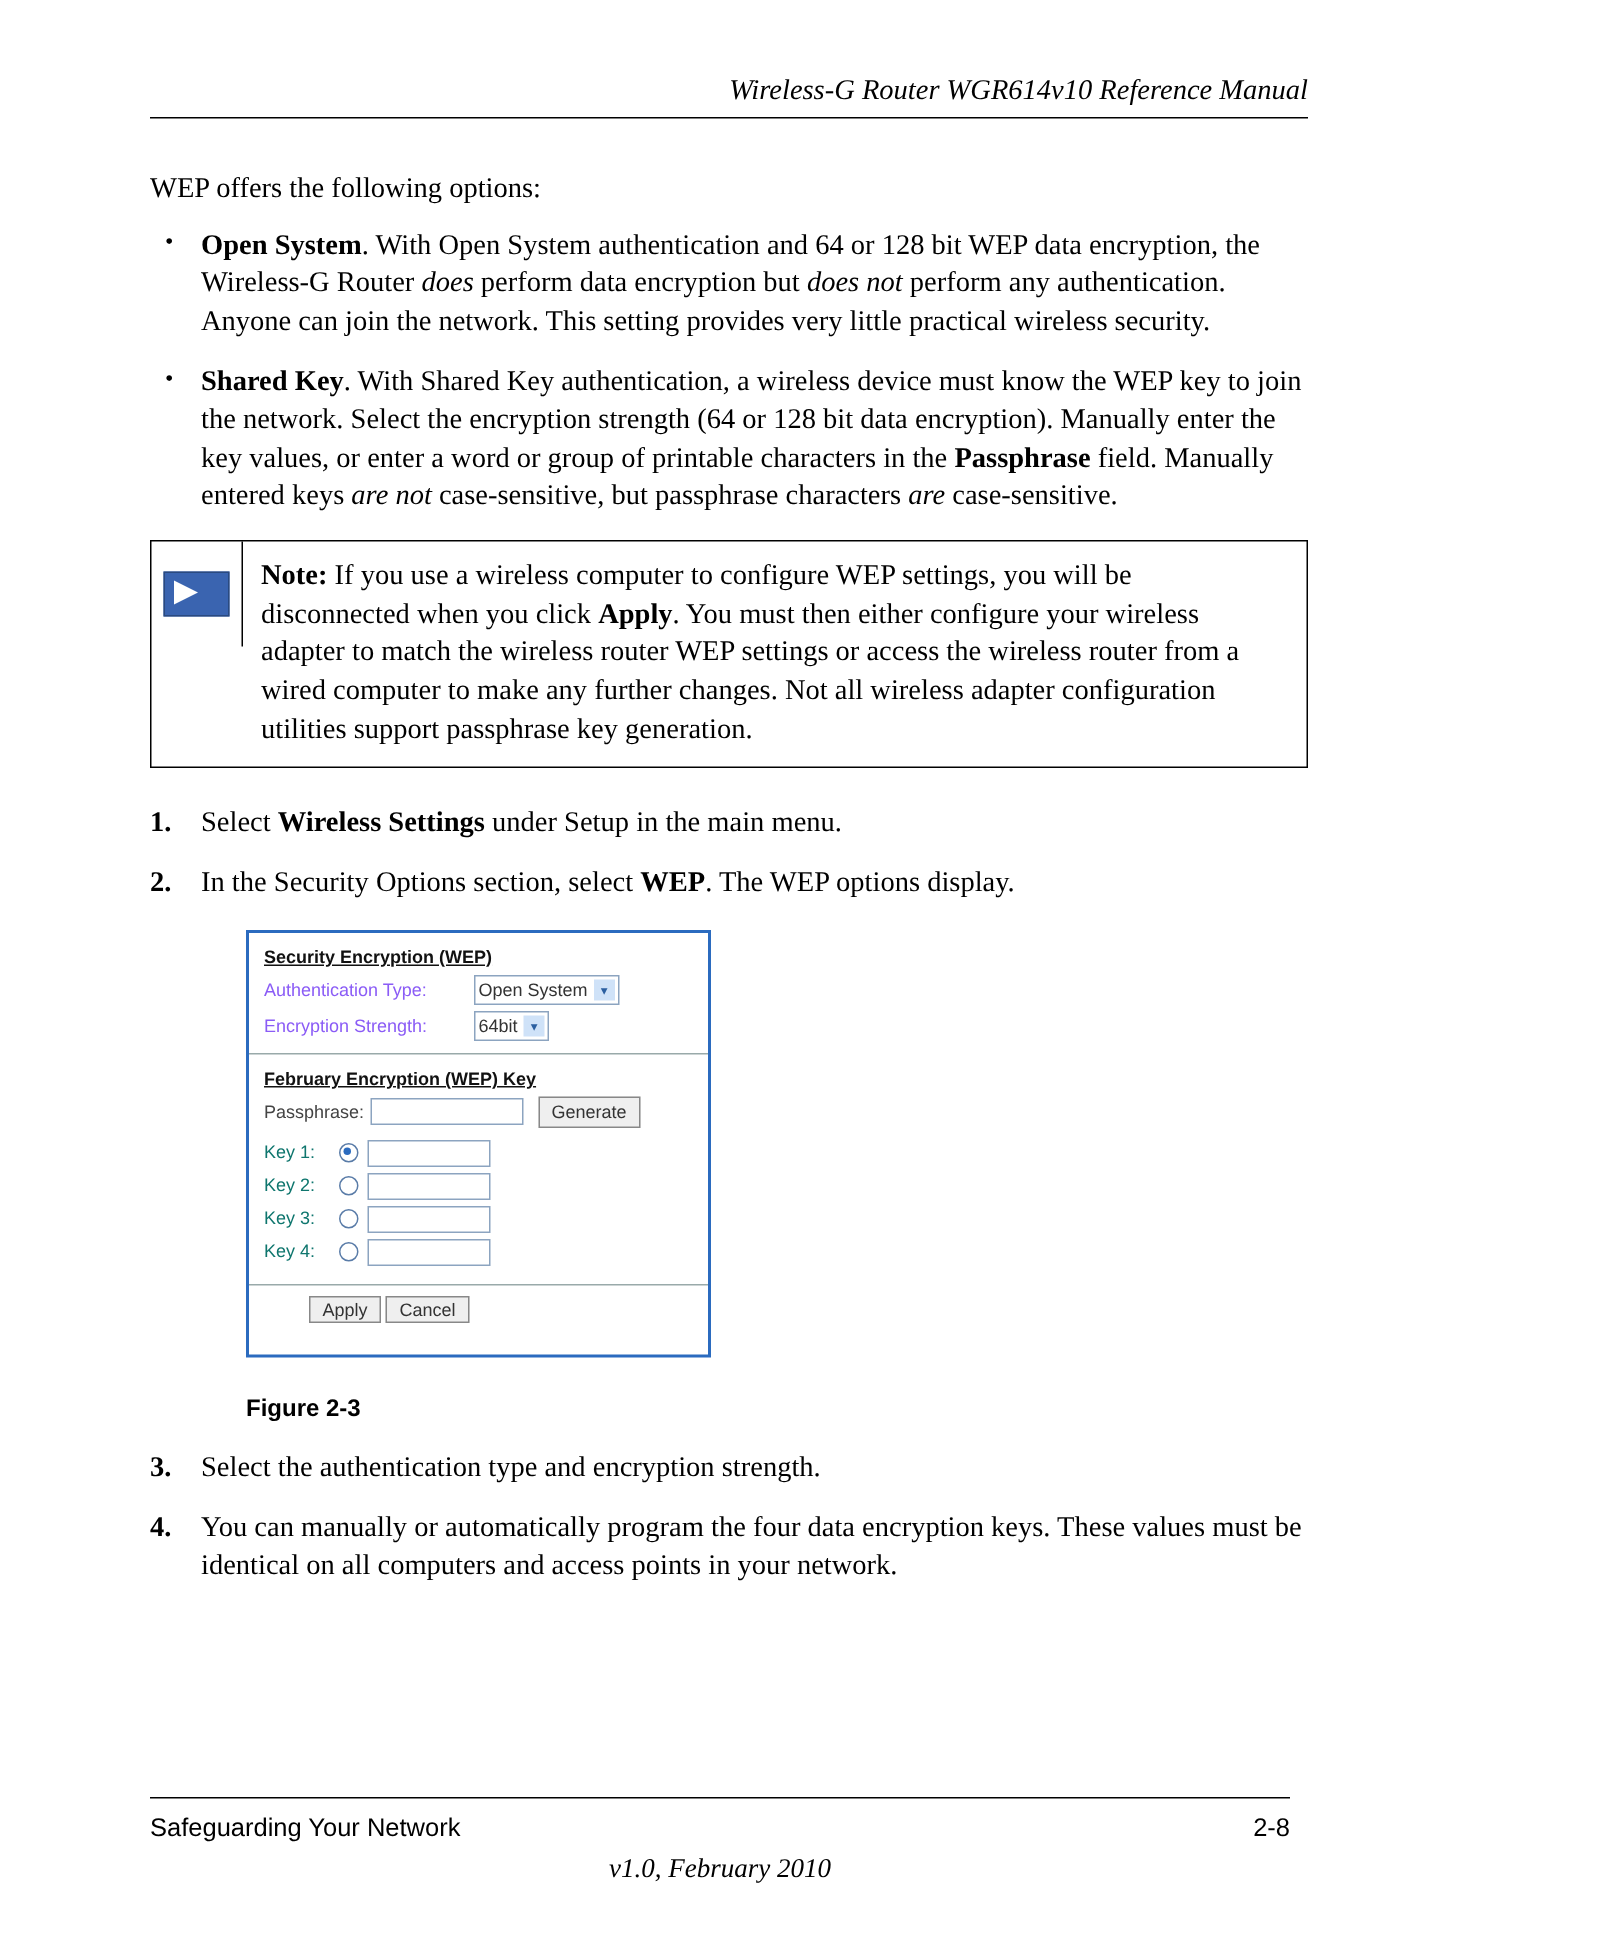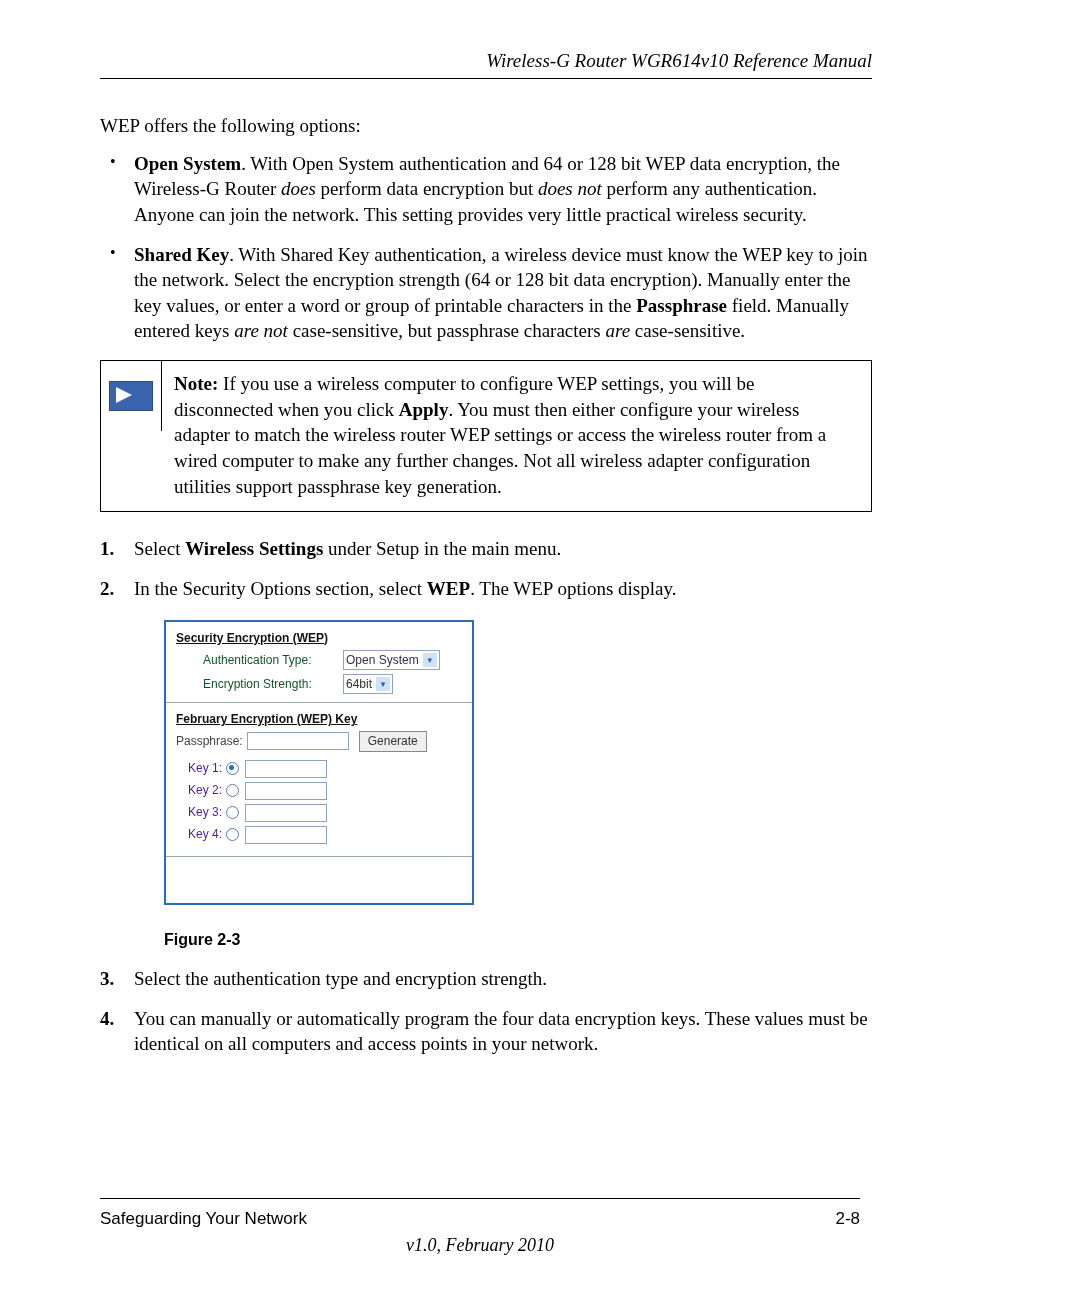--- a/index.html
+++ b/index.html
@@ -111,39 +111,39 @@
     color: #333;
     height: 285px;
     box-sizing: border-box;
   }
   .panel-section {
     padding: 8px 10px 8px 10px;
   }
   .panel-divider { border-top: 1px solid #9aa; margin: 0; }
   .bold-label { font-weight: bold; color: #111; font-size: 12px; text-decoration: underline;}
   .form-row { display: flex; align-items: center; margin-top: 4px; }
-  .form-row label { width: 140px; font-size: 12px; color: #14532d; margin-left: 27px; }
+  .form-row label { width: 140px; font-size: 12px; color: #8b5cf6; }
   .faux-select {
     background: #fff;
     border: 1px solid #8ca4c0;
     font-size: 12px;
     padding: 1px 2px;
     display: inline-flex;
     align-items: center;
   }
   .faux-select .sel-arrow {
     margin-left: 4px;
     width: 14px; height: 14px;
     background: #cfe2f8;
     display: inline-flex;
     align-items: center; justify-content: center;
     font-size: 9px; color: #2b5fa0;
   }
   .key-row { display: flex; align-items: center; margin: 4px 0; }
-  .key-row .klabel { width: 46px; font-size: 12px; color: #4c1d95; text-align: right; padding-right: 4px;}
+  .key-row .klabel { width: 46px; font-size: 12px; color: #0f766e; padding-right: 4px;}
   .radio {
     width: 11px; height: 11px; border: 1px solid #5a7ca8; border-radius: 50%;
     display: inline-block; margin-right: 6px; position: relative;
   }
   .radio.selected::after {
     content: ""; position: absolute; top: 2px; left: 2px;
     width: 5px; height: 5px; background: #2b6bbf; border-radius: 50%;
   }
   .pass-row { display: flex; align-items: center; margin-top: 4px; }
   .pass-row label { font-size: 12px; color: #444; margin-right: 4px; }
@@ -262,20 +262,24 @@
               <span class="radio"></span>
               <span class="faux-input" style="width:80px;"></span>
             </div>
             <div class="key-row">
               <span class="klabel">Key 4:</span>
               <span class="radio"></span>
               <span class="faux-input" style="width:80px;"></span>
             </div>
           </div>
           <div class="panel-divider"></div>
+          <div class="btn-row">
+            <span class="faux-btn">Apply</span>
+            <span class="faux-btn">Cancel</span>
+          </div>
         </div>
       </div>
       <div class="figure-caption">Figure 2-3</div>
     </li>
     <li>Select the authentication type and encryption strength.</li>
     <li>You can manually or automatically program the four data encryption keys. These values must be identical on all computers and access points in your network.</li>
   </ol>
 
   <div class="footer">
     <div class="footer-line"></div>

